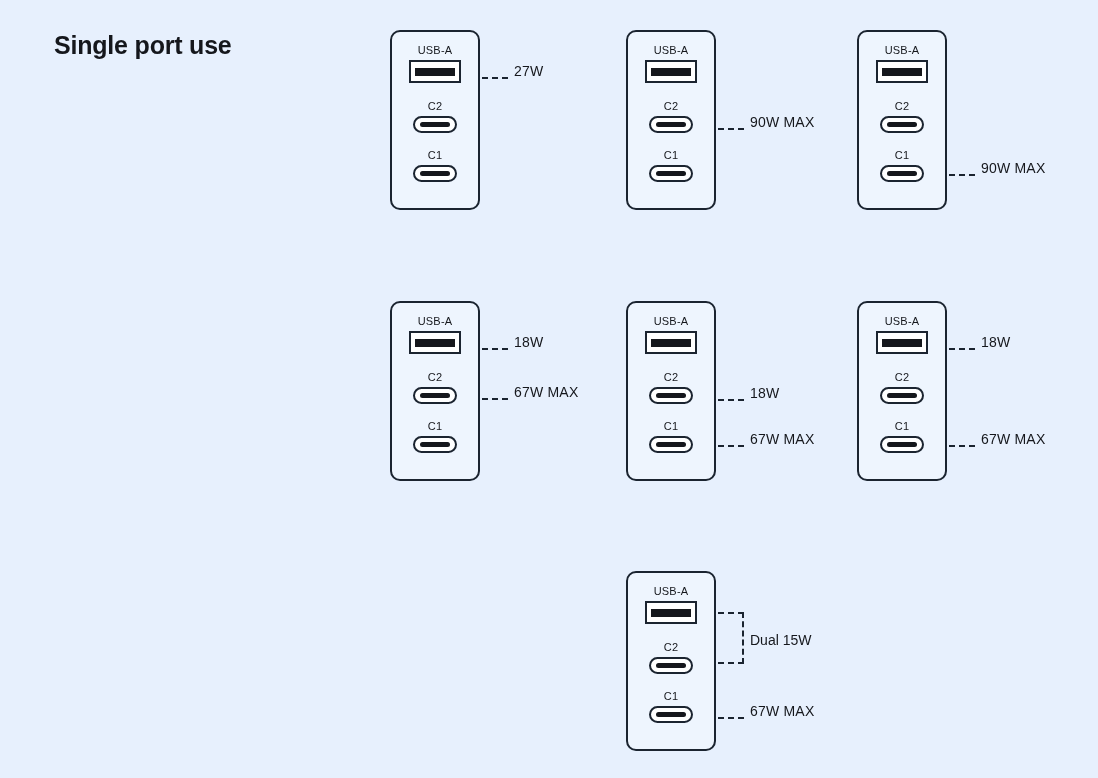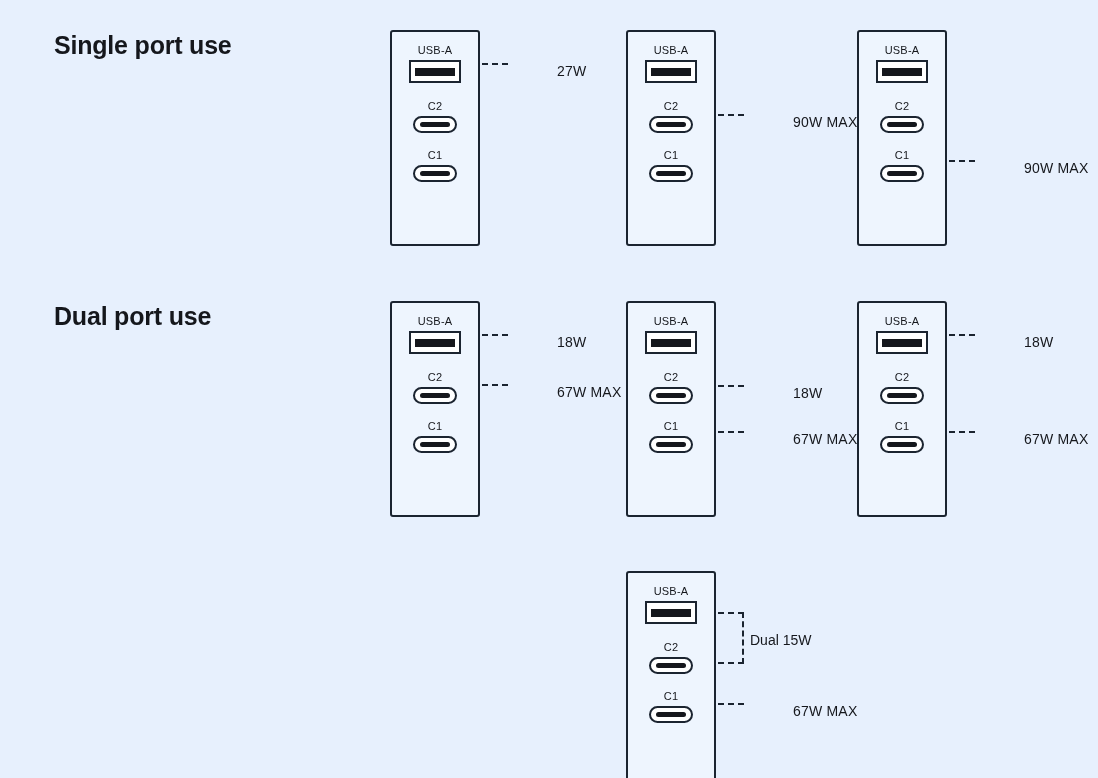--- a/index.html
+++ b/index.html
@@ -30,23 +30,23 @@
     font-weight: bold;
     letter-spacing: -0.2px;
     color: #15171c;
     white-space: nowrap;
   }
 
   
   .charger {
     position: absolute;
     width: 90px;
-    height: 216px;
+    height: 180px;
     border: 2px solid #1b2430;
-    border-radius: 3px;
+    border-radius: 10px;
     background: #eef5fe;
     box-sizing: border-box;
   }
 
   .port-group {
     position: absolute;
     left: 0;
     width: 100%;
     display: flex;
     flex-direction: column;
@@ -95,23 +95,22 @@
     width: 30px;
     height: 5px;
     border-radius: 3px;
     background: #15171c;
   }
 
   
   .callout {
     position: absolute;
     display: flex;
-    align-items: flex-start;
+    align-items: flex-end;
     white-space: nowrap;
-    gap: 43px;
   }
   .callout .dash {
     width: 26px;
     border-top: 2px dashed #1b2430;
     height: 0;
     margin-right: 6px;
   }
   .callout .watt {
     font-size: 14px;
     color: #15171c;
@@ -207,21 +206,20 @@
       <div class="port-usbc">
           <span class="bar"></span>
         </div>
     </div>
   </div>
   <div class="callout" style="left:949px; top:160px;">
     <span class="dash"></span>
     <span class="watt">90W MAX</span>
   </div>
 
-  <div class="section-title" style="left:54px; top:302px;">Dual port use</div>
 
   <div class="charger" style="left:390px; top:301px;">
     <div class="port-group" style="top:12px;">
       <div class="port-label">USB-A</div>
       <div class="port-usba">
           <span class="bar"></span>
         </div>
     </div>
     <div class="port-group" style="top:68px;">
       <div class="port-label">C2</div>

